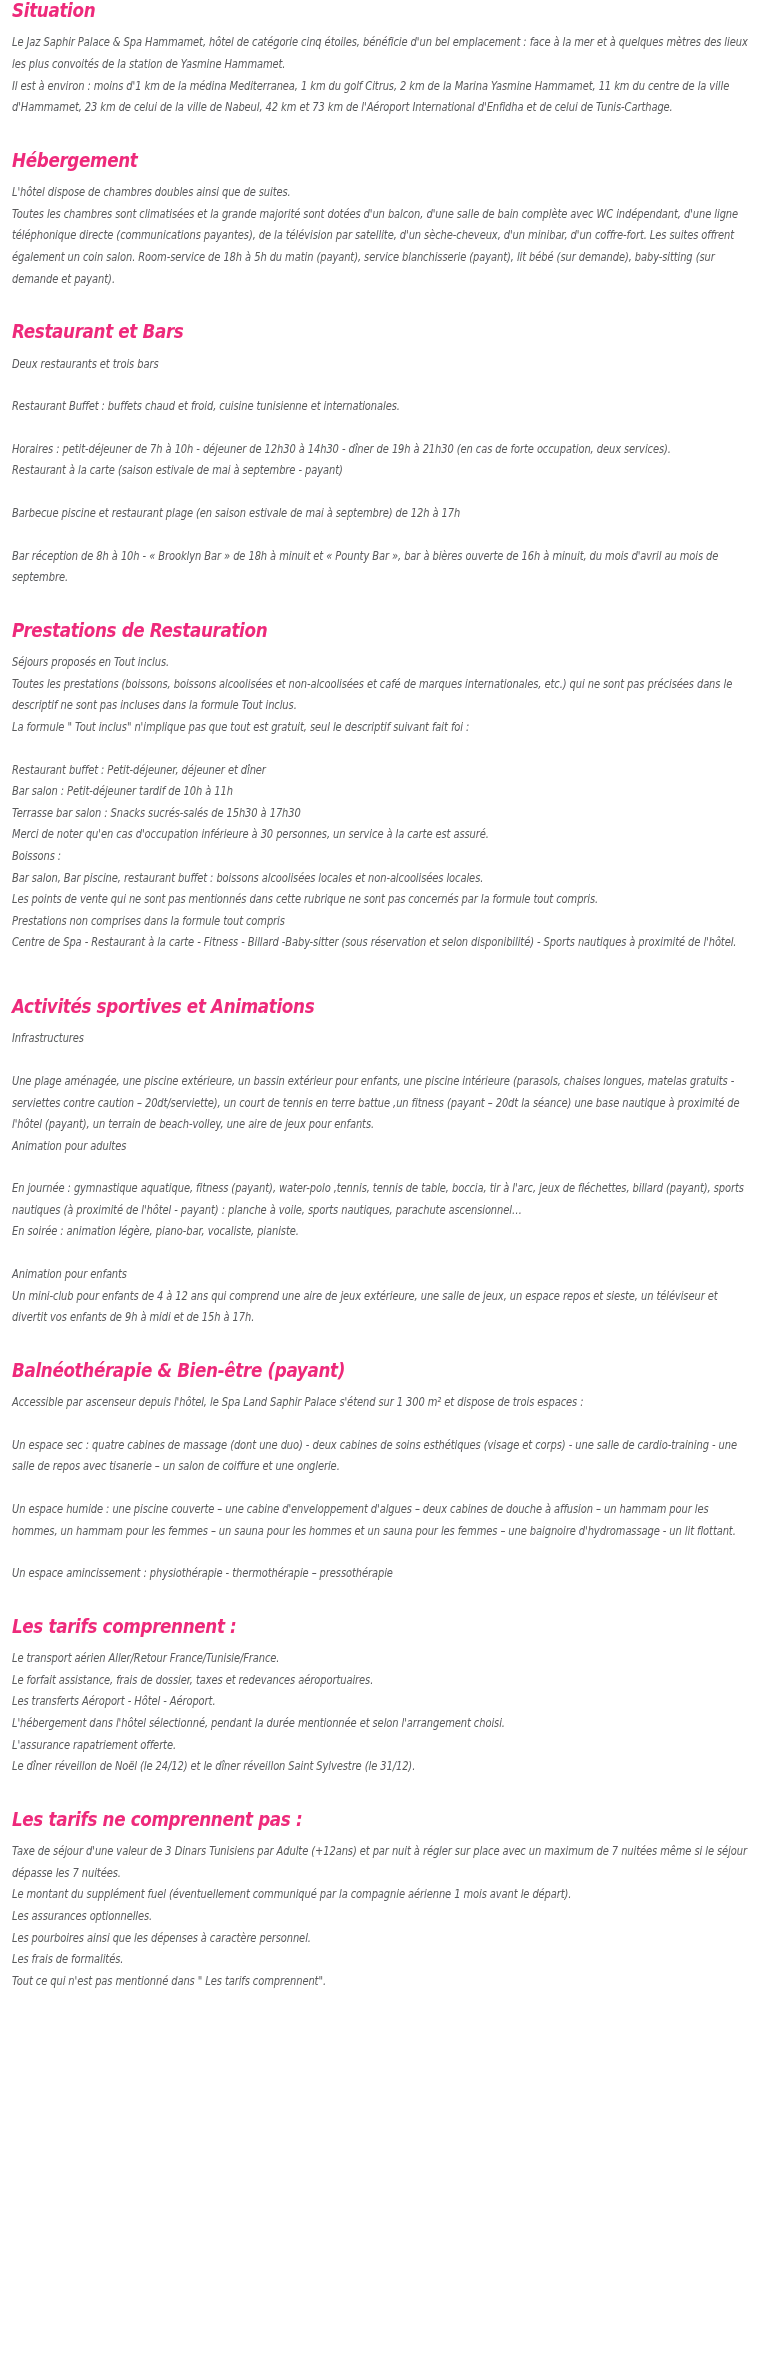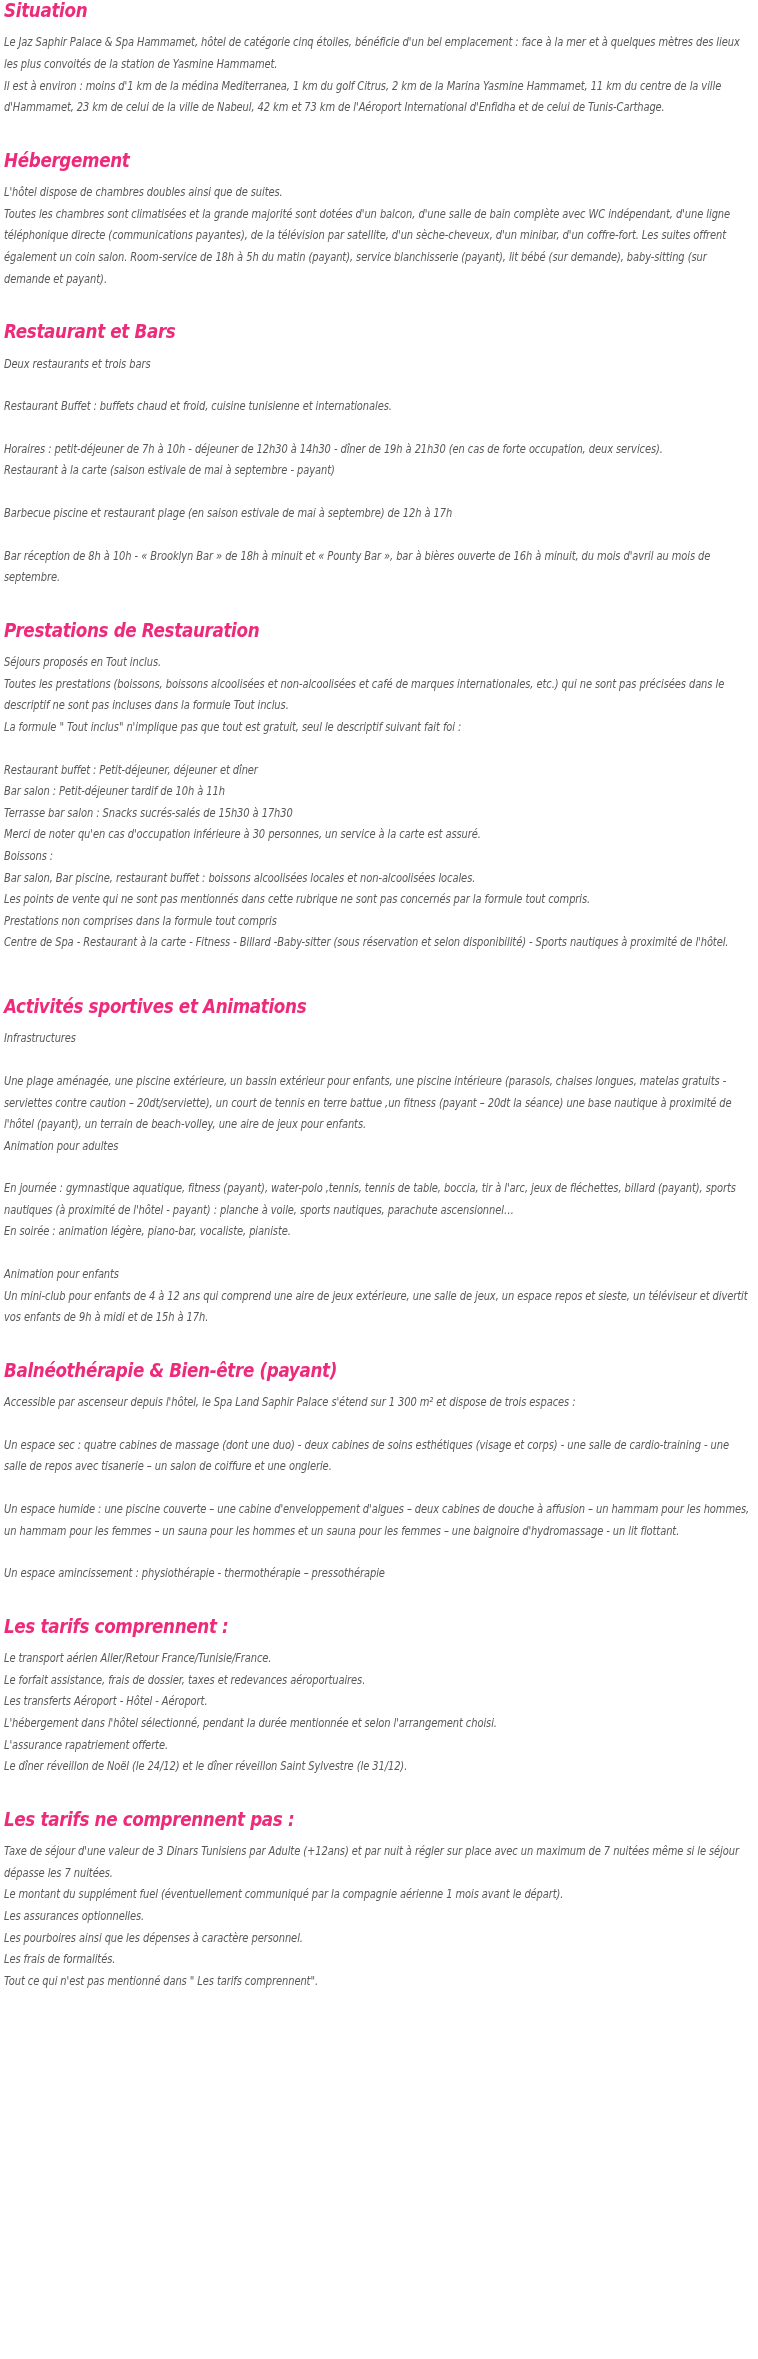--- a/index.html
+++ b/index.html
@@ -8,21 +8,21 @@
     background: #ffffff;
   }
   body {
     width: 758px;
     font-family: "Liberation Sans", sans-serif;
     color: #58595b;
   }
   .page {
     width: 758px;
     box-sizing: border-box;
-    padding: 0 4px 10px 4px;
+    padding: 0 4px 10px 12px;
   }
   h2.section-title {
     font-family: "DejaVu Sans", sans-serif;
     font-style: italic;
     font-weight: bold;
     font-size: 19.5px;
     line-height: 1.15;
     color: #ee2a7b;
     margin: 0;
     padding: 0;

